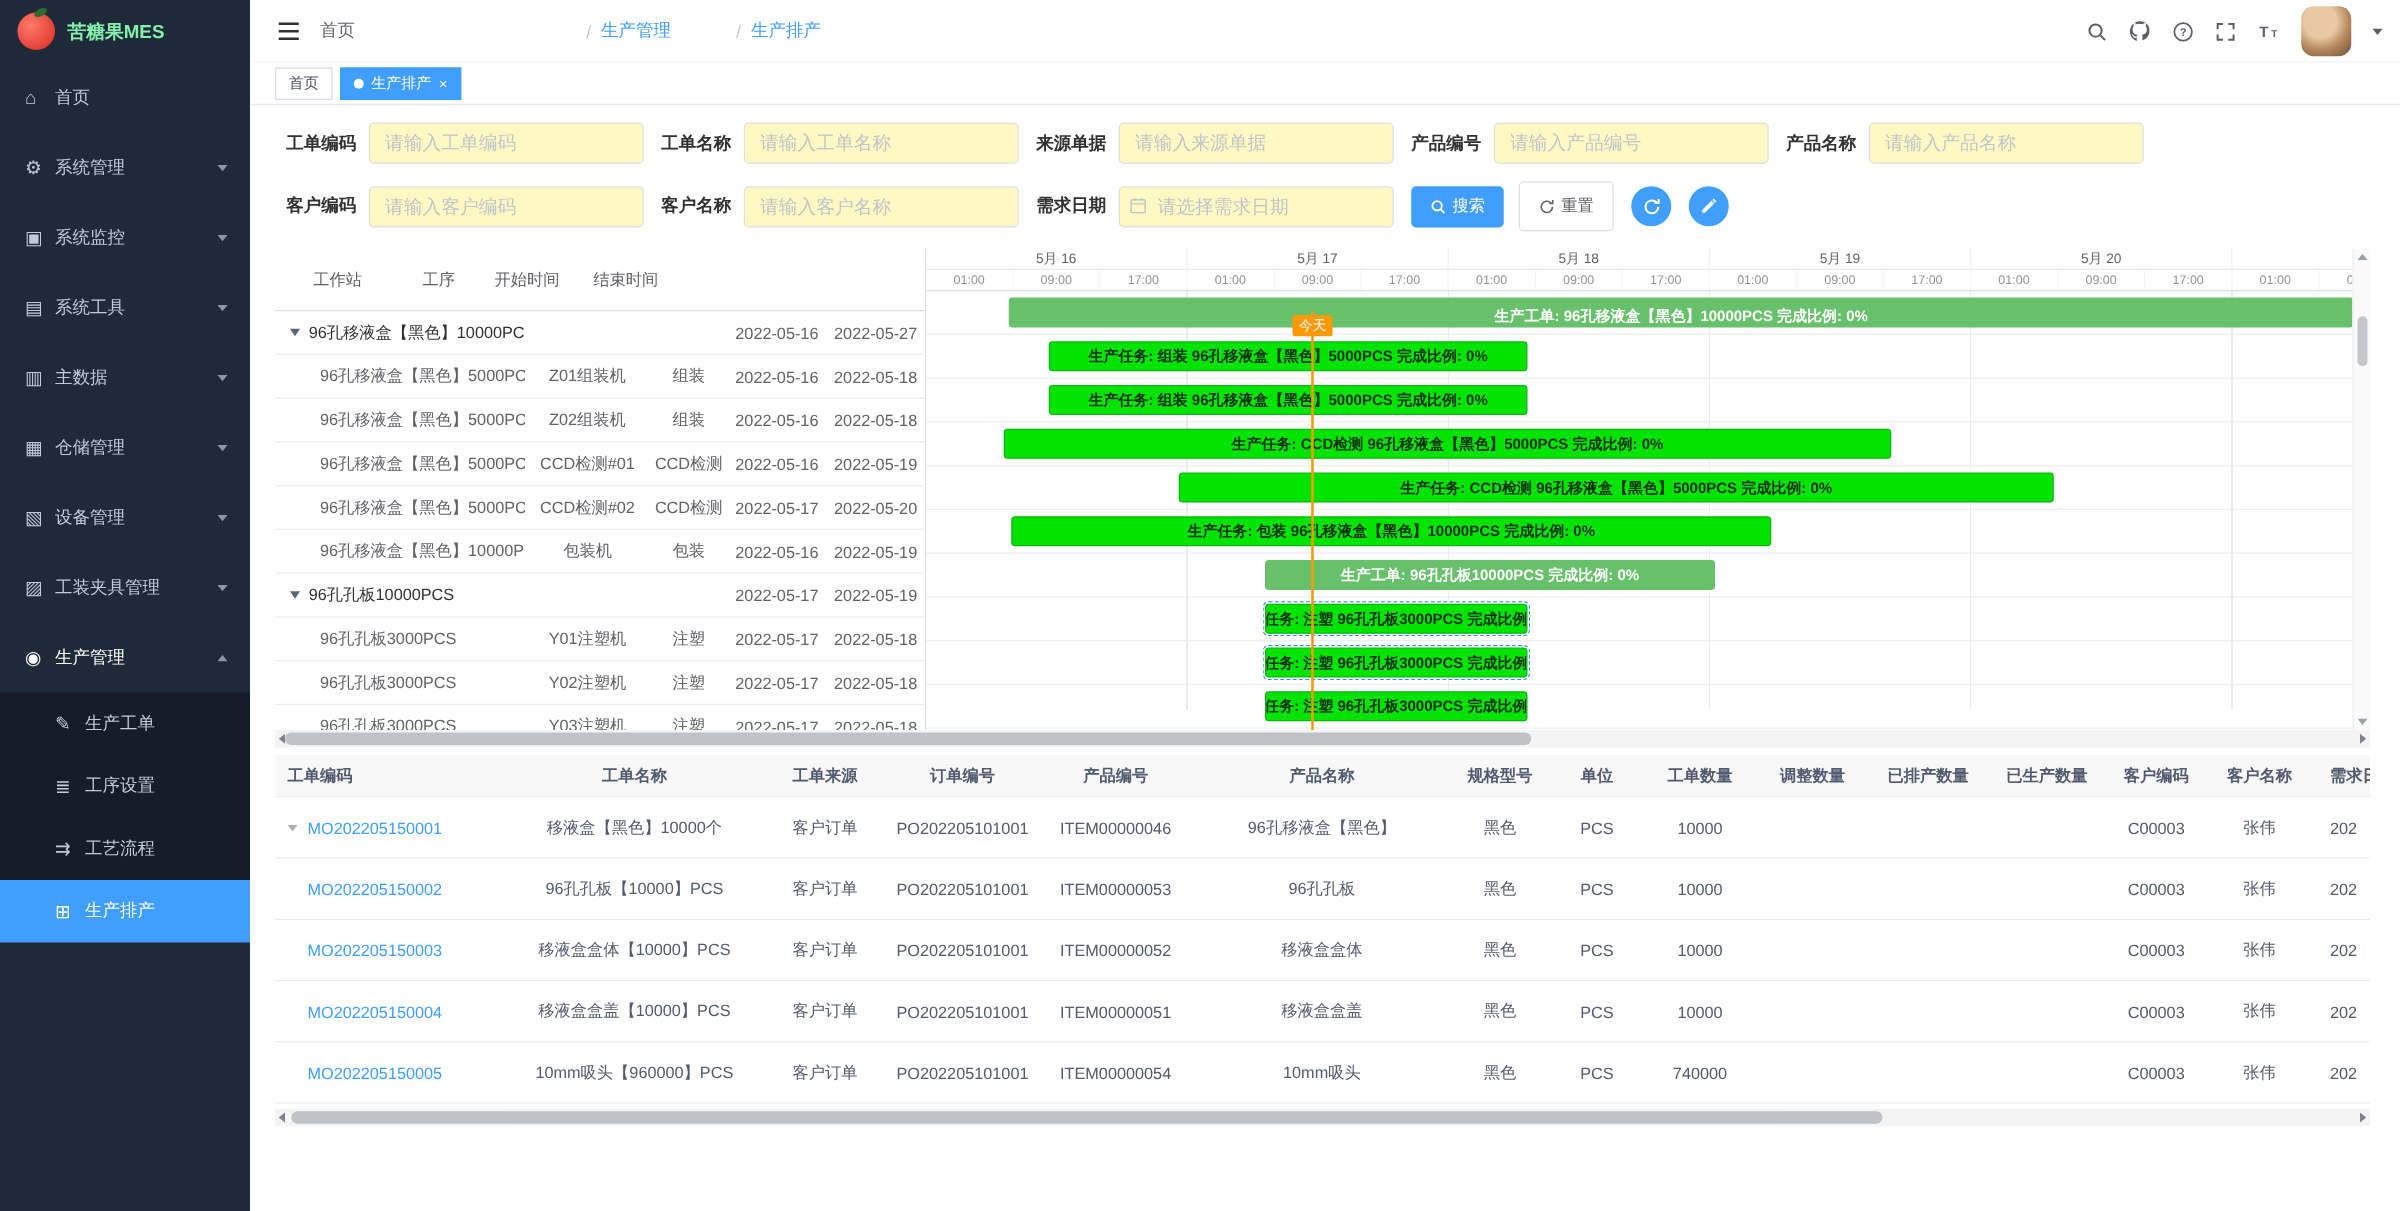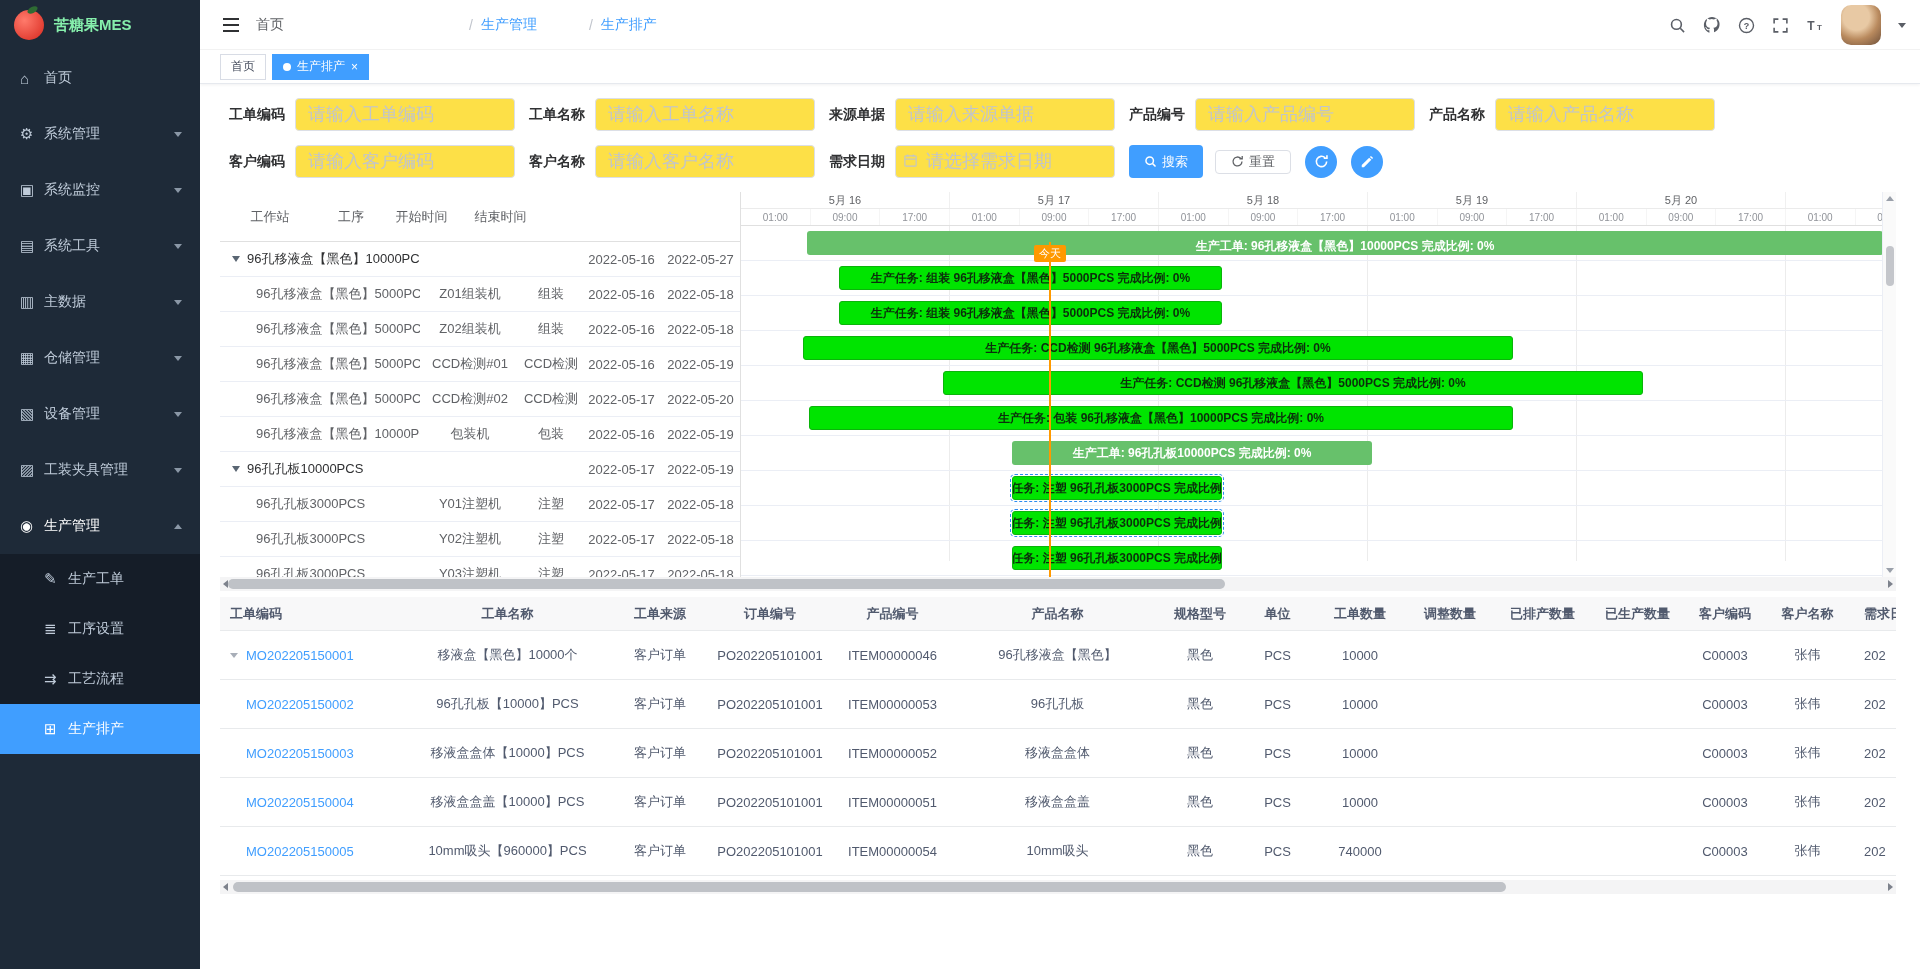--- a/index.html
+++ b/index.html
@@ -50,27 +50,27 @@
   .tag .close{margin-left:6px;font-size:12px;cursor:pointer;}
 
   
   .filters{padding:14px 0 0 29px;}
   .f-row{display:flex;align-items:center;margin-bottom:14px;}
   .f-fields{display:flex;align-items:center;}
   .f-field{display:flex;align-items:center;margin-right:14px;}
   .f-label{font-size:14px;font-weight:bold;color:#303133;margin-right:10px;white-space:nowrap;}
   .f-inputwrap{position:relative;display:inline-flex;}
   .f-input{width:220px;height:33px;border:1px solid #dcdfe6;border-radius:4px;padding:0 12px;
-    font-size:18px;color:#606266;outline:none;background:#fde047;}
+    font-size:15px;color:#606266;outline:none;background:#fef9c3;}
   .f-input::placeholder{color:#c0c4cc;}
   .f-inputwrap.date .f-input{padding-left:30px;}
   .cal-icon{position:absolute;left:8px;top:8px;color:#c0c4cc;}
   .btn-primary{height:33px;background:#409EFF;color:#fff;border:none;border-radius:4px;padding:0 15px;
     font-size:13px;display:inline-flex;align-items:center;gap:5px;cursor:pointer;}
-  .btn-plain{height:24px;background:#fff;color:#606266;border:1px solid #dcdfe6;border-radius:4px;
+  .btn-plain{height:40px;background:#fff;color:#606266;border:1px solid #dcdfe6;border-radius:4px;
     padding:0 15px;font-size:13px;display:inline-flex;align-items:center;gap:5px;margin-left:12px;cursor:pointer;}
   .btn-circle{width:32px;height:32px;border-radius:50%;background:#409EFF;border:none;color:#fff;
     display:inline-flex;align-items:center;justify-content:center;margin-left:14px;cursor:pointer;}
 
   
   .gantt{position:relative;margin-left:20px;width:1676px;height:385px;background:#fff;}
   .g-left{position:absolute;left:0;top:0;width:520px;height:385px;overflow:hidden;}
   .g-left-head{height:50px;display:flex;border-bottom:1px solid #e0e0e0;}
   .g-left-head .hc{display:flex;align-items:center;justify-content:center;font-size:13px;color:#606266;}
   .gc0{width:200px;}.gc1{width:100px;}.gc2{width:62px;}.gc3{width:79px;}.gc4{width:79px;}
@@ -515,21 +515,21 @@
             <div class="g-bar task" style="left: 62px; width: 710px;">
               <span class="g-bar-label">生产任务: CCD检测 96孔移液盒【黑色】5000PCS 完成比例: 0%</span>
             </div>
           </div>
           <div class="g-brow">
             <div class="g-bar task" style="left: 202px; width: 700px;">
               <span class="g-bar-label">生产任务: CCD检测 96孔移液盒【黑色】5000PCS 完成比例: 0%</span>
             </div>
           </div>
           <div class="g-brow">
-            <div class="g-bar task" style="left: 68px; width: 704px; text-align: right;">
+            <div class="g-bar task" style="left: 68px; width: 608px; text-align: right;">
               <span class="g-bar-label">生产任务: 包装 96孔移液盒【黑色】10000PCS 完成比例: 0%</span>
             </div>
           </div>
           <div class="g-brow">
             <div class="g-bar order" style="left: 271px; width: 360px;">
               <span class="g-bar-label">生产工单: 96孔孔板10000PCS 完成比例: 0%</span>
             </div>
           </div>
           <div class="g-brow">
             <div class="g-bar task selected" style="left: 271px; width: 210px;">

